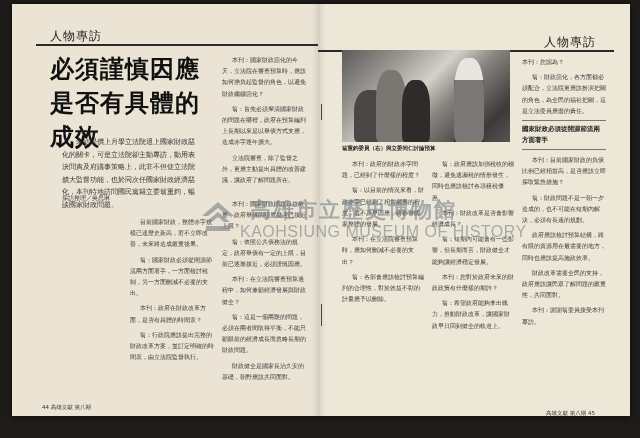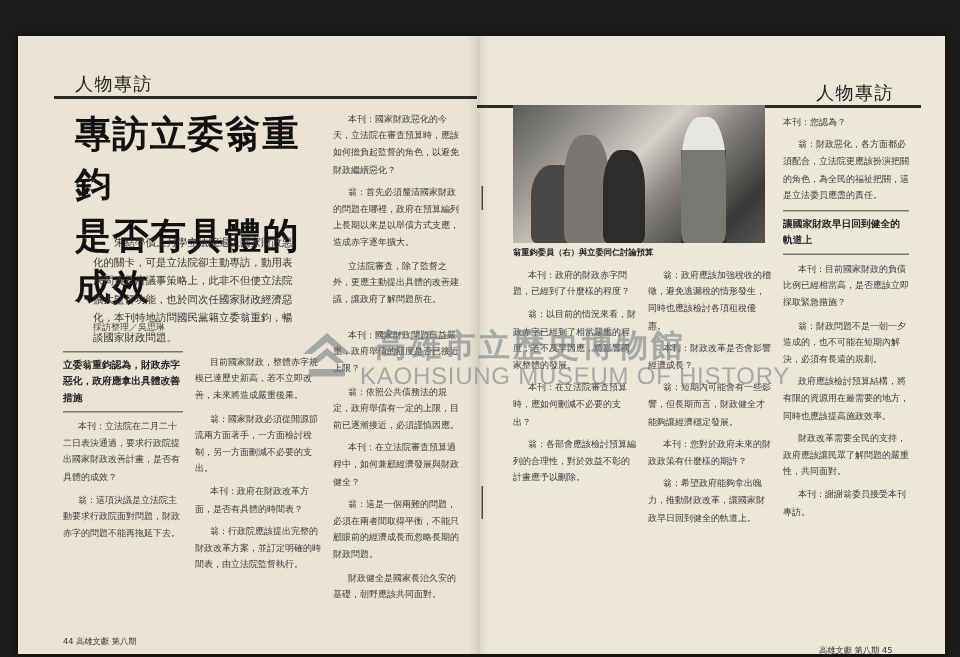--- a/index.html
+++ b/index.html
@@ -3,21 +3,21 @@
   <meta charset="utf-8">
   <style>
     html, body { margin: 0; padding: 0; }
     body {
       width: 640px; height: 438px; overflow: hidden;
       background: #1e1c1a;
       font-family: "DejaVu Sans", sans-serif;
       position: relative;
     }
     .spread {
-      position: absolute; left: 12px; top: 24px;
+      position: absolute; left: 12px; top: 4px;
       width: 618px; height: 412px;
       background: #fde047;
       box-shadow: 0 0 6px rgba(0,0,0,0.6);
     }
     .page-left { position: absolute; left: 0; top: 0; width: 306px; height: 412px; background: #ebe4d4; }
     .page-right { position: absolute; left: 306px; top: 0; width: 312px; height: 412px; background: #ede7d8; }
     .gutter { position: absolute; left: 300px; top: 0; width: 14px; height: 412px;
       background: linear-gradient(90deg, rgba(0,0,0,0) 0%, rgba(0,0,0,0.08) 45%, rgba(0,0,0,0.12) 50%, rgba(0,0,0,0.06) 60%, rgba(0,0,0,0) 100%); }
 
     .section-head { position: absolute; font-size: 12px; color: #222; letter-spacing: 1px; }
@@ -56,38 +56,33 @@
 </head>
 <body>
 
 <div class="spread">
 
   <div class="page-left">
     <div class="section-head" style="left:38px; top:24px;">人物專訪</div>
     <div class="rule" style="left:24px; top:40px; width:282px;"></div>
 
     <div class="headline">
-      <div>專訪立委翁重鈞</div>
+      <div>必須謹慎因應</div>
       <div>是否有具體的成效</div>
     </div>
 
     <div class="lede">朱結學價上月學立法院退上國家財政惡化的關卡，可是立法院卻主動專訪，動用表決問責及府議事策略上，此非不但使立法院擴大監督功能，也於同次任國家財政經濟惡化，本刊特地訪問國民黨籍立委翁重鈞，暢談國家財政問題。</div>
     <div class="byline">採訪整理／吳思琳</div>
 
     <div class="col" style="left:210px; top:50px; width:84px; height:140px;">
       <p>本刊：國家財政惡化的今天，立法院在審查預算時，應該如何擔負起監督的角色，以避免財政繼續惡化？</p>
       <p>翁：首先必須釐清國家財政的問題在哪裡，政府在預算編列上長期以來是以舉債方式支應，造成赤字逐年擴大。</p>
       <p>立法院審查，除了監督之外，更應主動提出具體的改善建議，讓政府了解問題所在。</p>
     </div>
 
-    <div class="col" style="left:30px; top:210px; width:80px; height:180px;">
-      <div class="subhead subhead-top">立委翁重鈞認為，財政赤字惡化，政府應拿出具體改善措施</div>
-      <p>本刊：立法院在二月二十二日表決通過，要求行政院提出國家財政改善計畫，是否有具體的成效？</p>
-      <p>翁：這項決議是立法院主動要求行政院面對問題，財政赤字的問題不能再拖延下去。</p>
-    </div>
 
     <div class="col" style="left:118px; top:212px; width:84px; height:178px;">
       <p>目前國家財政，整體赤字規模已達歷史新高，若不立即改善，未來將造成嚴重後果。</p>
       <p>翁：國家財政必須從開源節流兩方面著手，一方面檢討稅制，另一方面刪減不必要的支出。</p>
       <p>本刊：政府在財政改革方面，是否有具體的時間表？</p>
       <p>翁：行政院應該提出完整的財政改革方案，並訂定明確的時間表，由立法院監督執行。</p>
     </div>
 
     <div class="col" style="left:210px; top:194px; width:84px; height:196px;">
       <p>本刊：國家財政問題日益嚴重，政府舉債的額度是否已接近上限？</p>
@@ -124,21 +119,21 @@
       <p>翁：政府應該加強稅收的稽徵，避免逃漏稅的情形發生，同時也應該檢討各項租稅優惠。</p>
       <p>本刊：財政改革是否會影響經濟成長？</p>
       <p>翁：短期內可能會有一些影響，但長期而言，財政健全才能夠讓經濟穩定發展。</p>
       <p>本刊：您對於政府未來的財政政策有什麼樣的期許？</p>
       <p>翁：希望政府能夠拿出魄力，推動財政改革，讓國家財政早日回到健全的軌道上。</p>
     </div>
 
     <div class="col" style="left:204px; top:52px; width:84px; height:338px;">
       <p style="text-indent:0;">本刊：您認為？</p>
       <p>翁：財政惡化，各方面都必須配合，立法院更應該扮演把關的角色，為全民的福祉把關，這是立法委員應盡的責任。</p>
-      <div class="subhead subhead-top">讓國家財政早日回到健全的軌道上</div>
+      <div class="subhead subhead-top">國家財政必須從開源節流兩方面著手</div>
       <p>本刊：目前國家財政的負債比例已經相當高，是否應該立即採取緊急措施？</p>
       <p>翁：財政問題不是一朝一夕造成的，也不可能在短期內解決，必須有長遠的規劃。</p>
       <p>政府應該檢討預算結構，將有限的資源用在最需要的地方，同時也應該提高施政效率。</p>
       <p>財政改革需要全民的支持，政府應該讓民眾了解問題的嚴重性，共同面對。</p>
       <p>本刊：謝謝翁委員接受本刊專訪。</p>
     </div>
 
     <div class="folio" style="left:228px; top:406px;">高雄文獻  第八期  45</div>
   </div>
 

